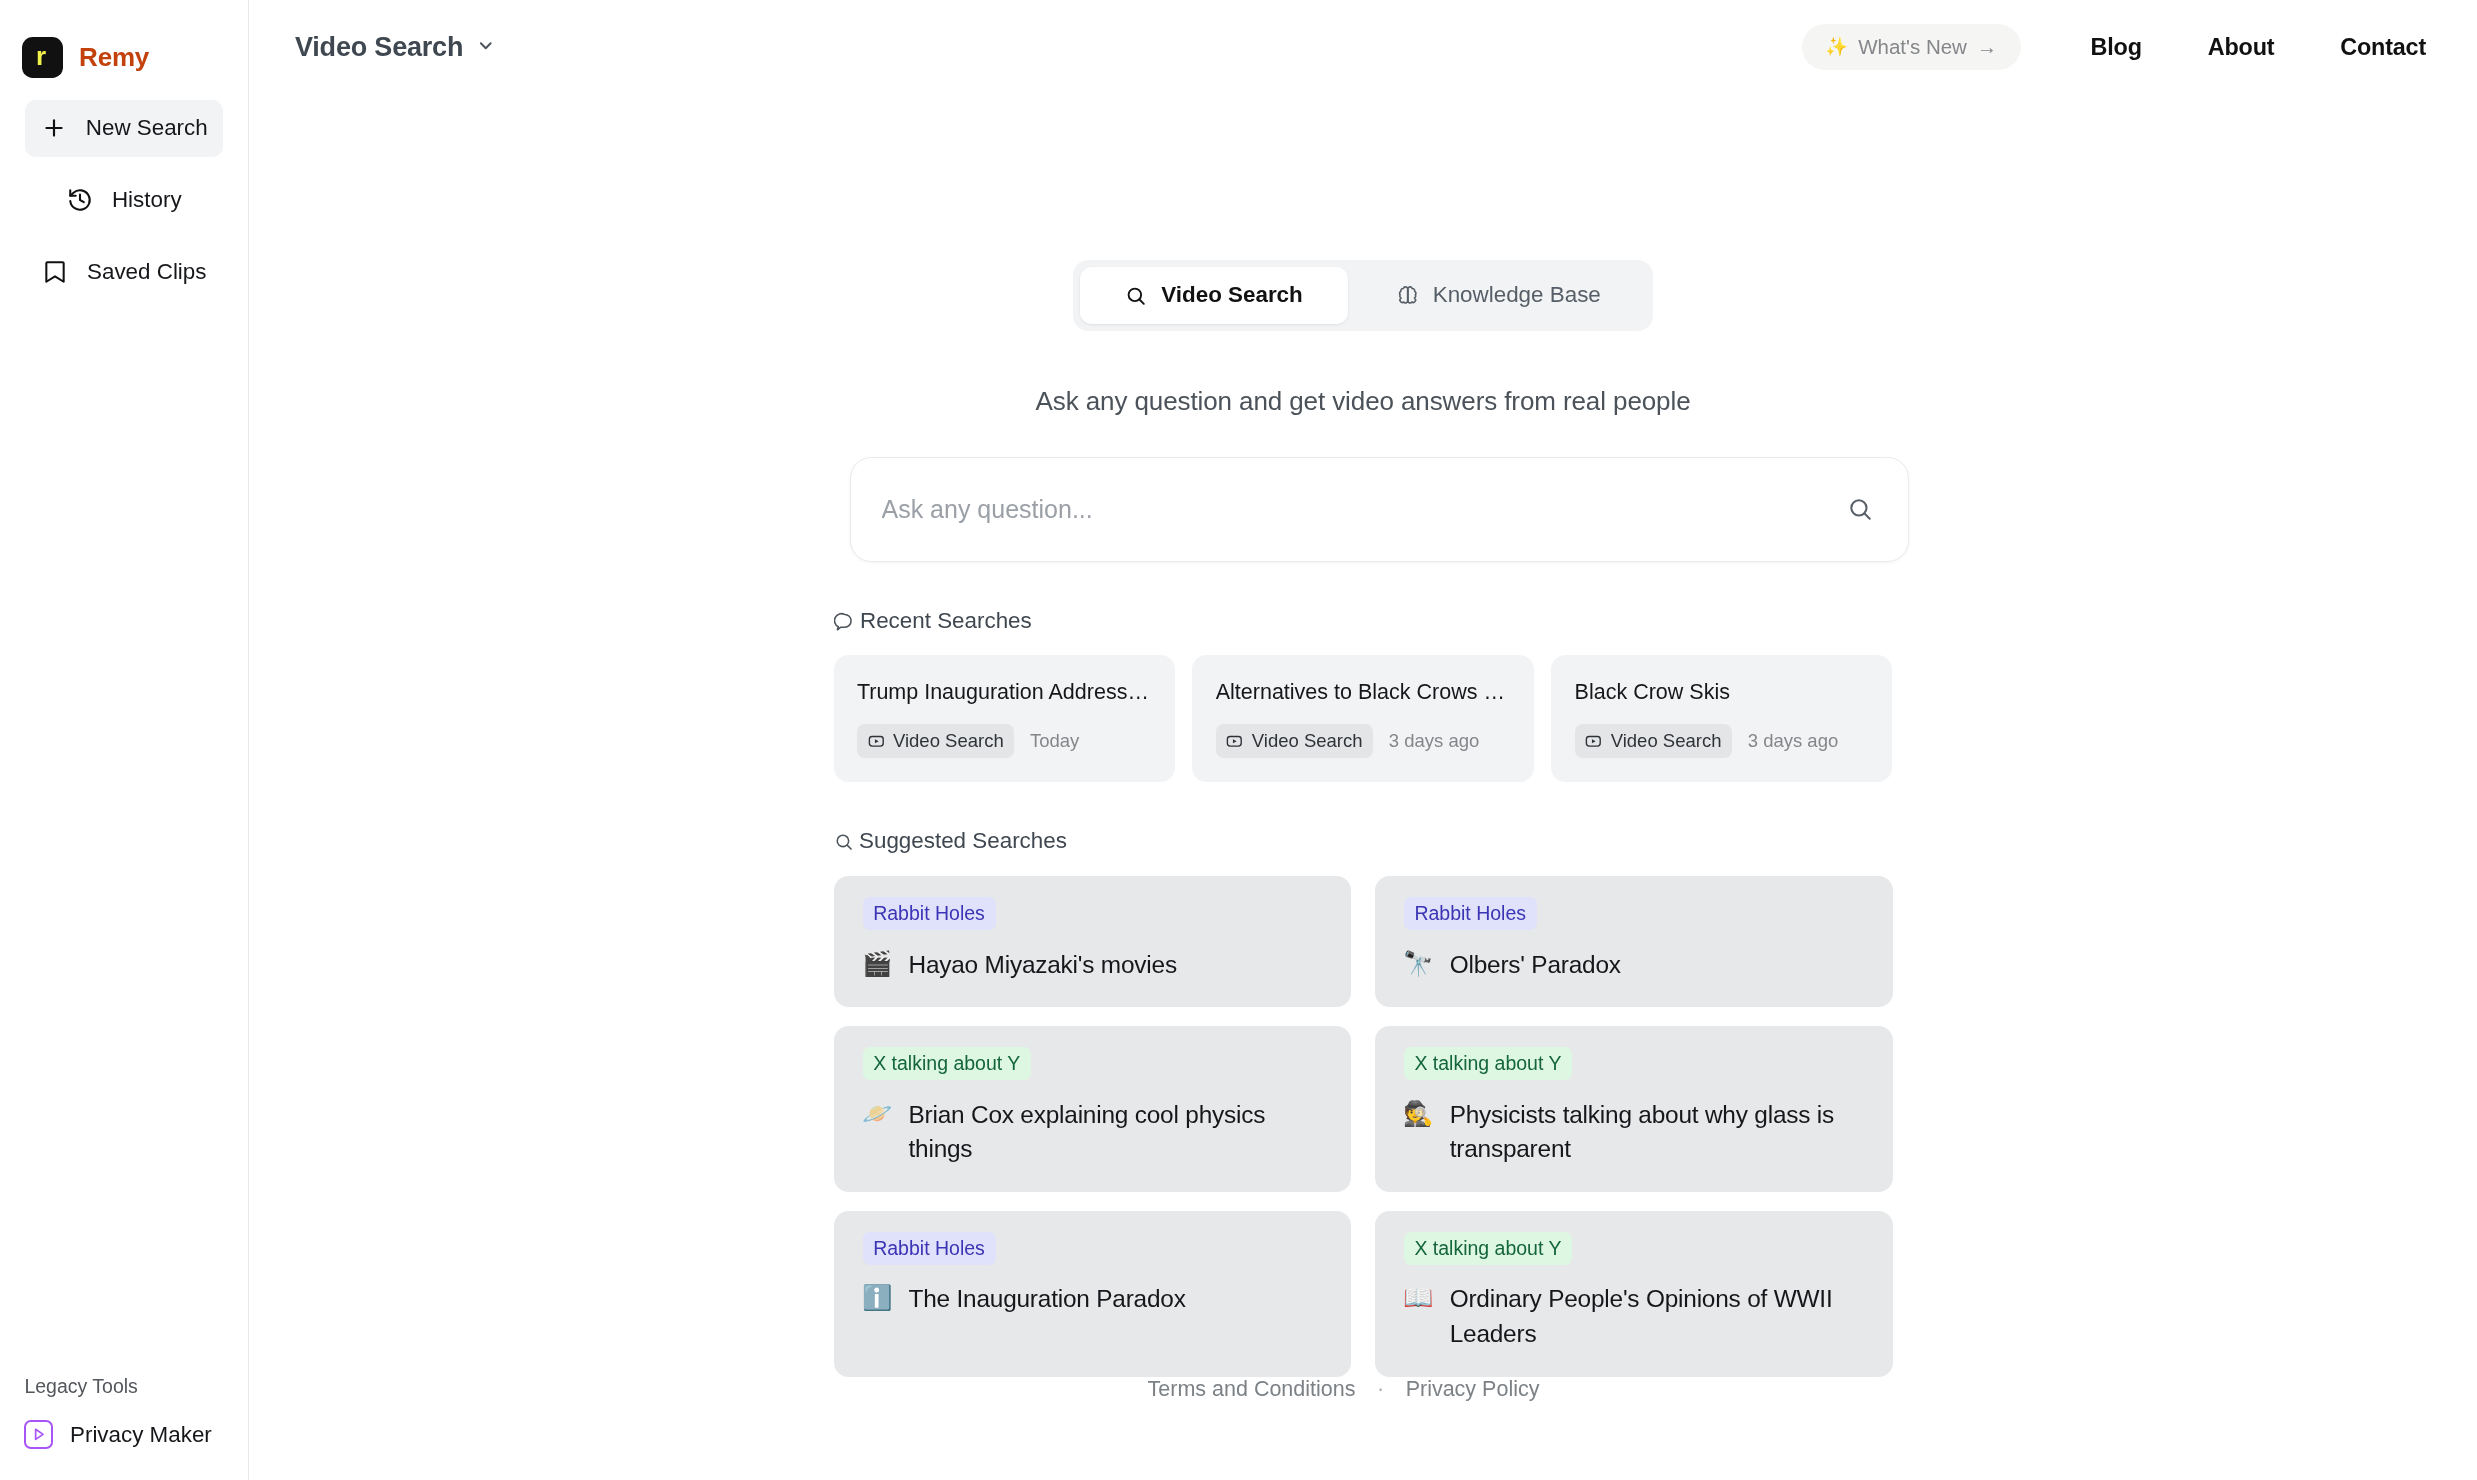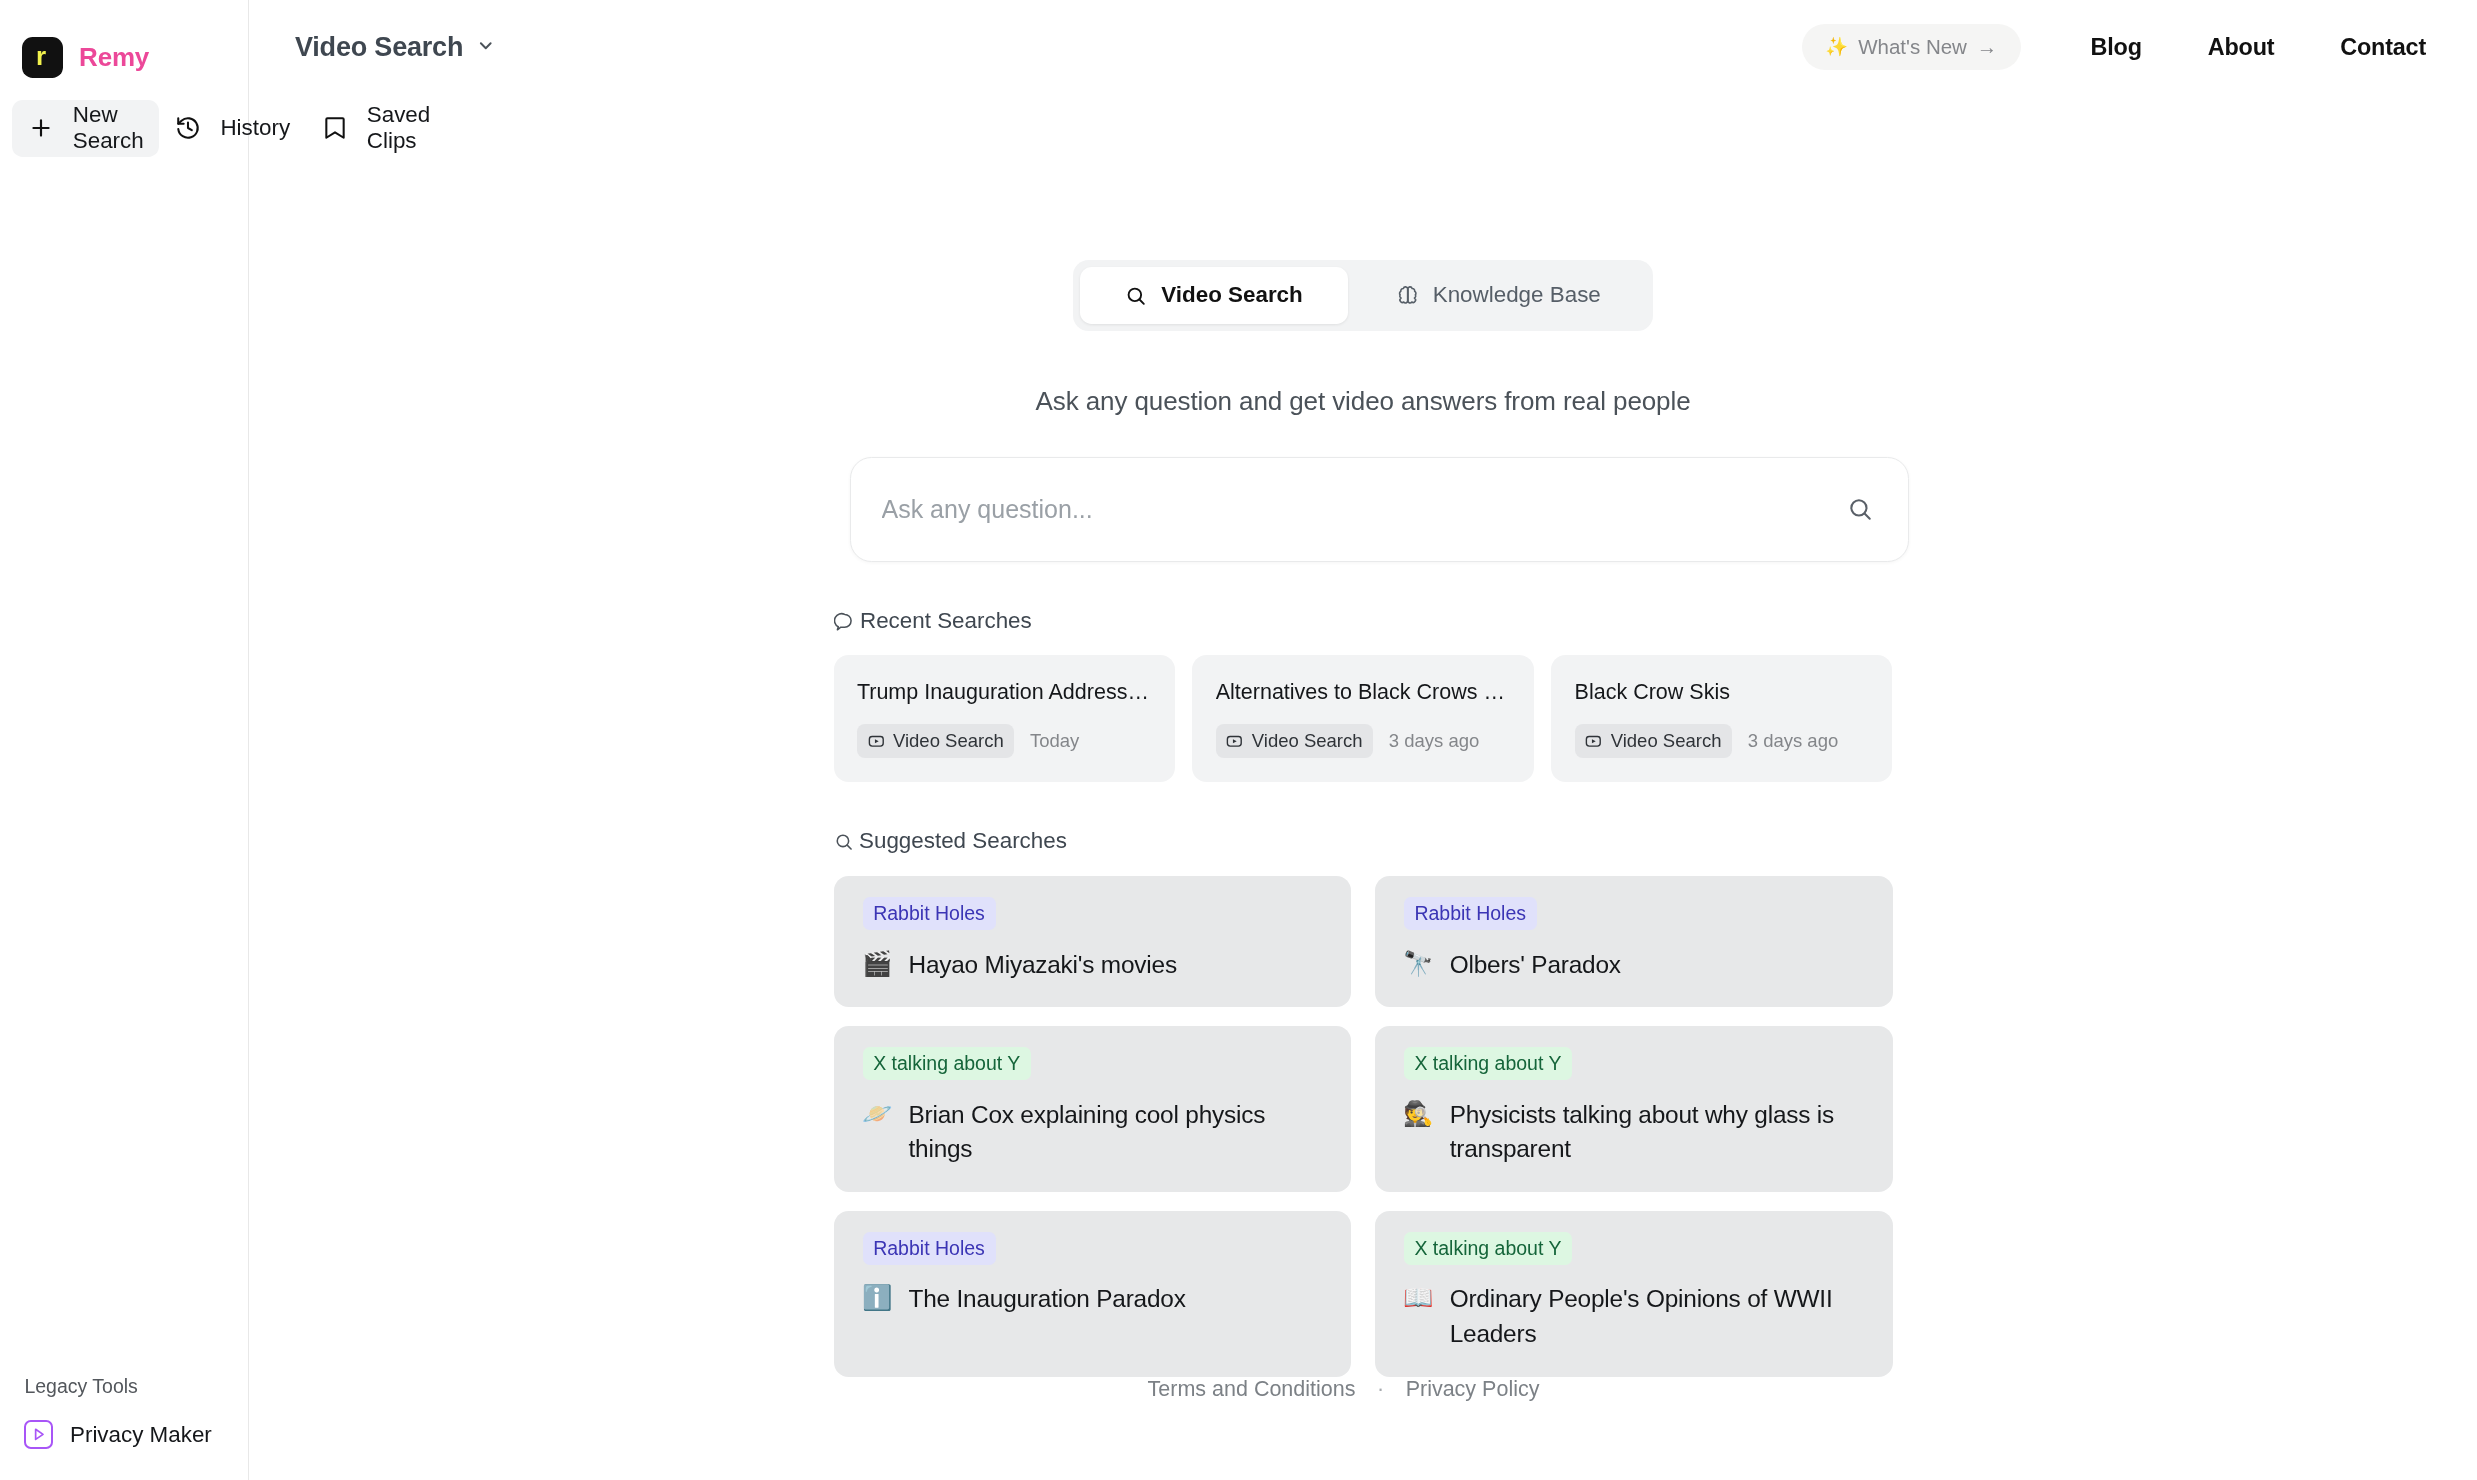--- a/index.html
+++ b/index.html
@@ -30,23 +30,23 @@
     width: 41px; height: 41px; border-radius: 10.7px;
     background: #111111;
     display: flex; align-items: center; justify-content: center;
     flex: 0 0 41px;
   }
   .brand-logo span {
     color: #f2f24d; font-size: 26px; font-weight: 700; line-height: 1;
     font-family: "Liberation Sans", sans-serif;
     position: relative; top: -2px; left: -1px;
   }
-  .brand-name { font-size: 26px; font-weight: 700; letter-spacing: -0.2px; color: #ec4899; }
-
-  .nav { display: flex; flex-direction: row; gap: 0; padding: 5.9px 11.7px 0 11.7px; align-items: center; }
+  .brand-name { font-size: 26px; font-weight: 700; letter-spacing: -0.2px; color: #c2410c; }
+
+  .nav { display: flex; flex-direction: column; gap: 15px; padding: 5.9px 11.7px 0 11.7px; align-items: center; }
   .nav-item {
     display: flex; align-items: center; gap: 18.5px;
     height: 57px; padding: 0 15.6px;
     border-radius: 10.7px;
     font-size: 22.4px; color: #15171a;
     cursor: pointer;
   }
   .nav-item.active { background: #f2f3f4; }
   .nav-icon { width: 27px; height: 27px; display: flex; align-items: center; justify-content: center; flex: 0 0 27px; }
   .nav-icon svg { display: block; }

